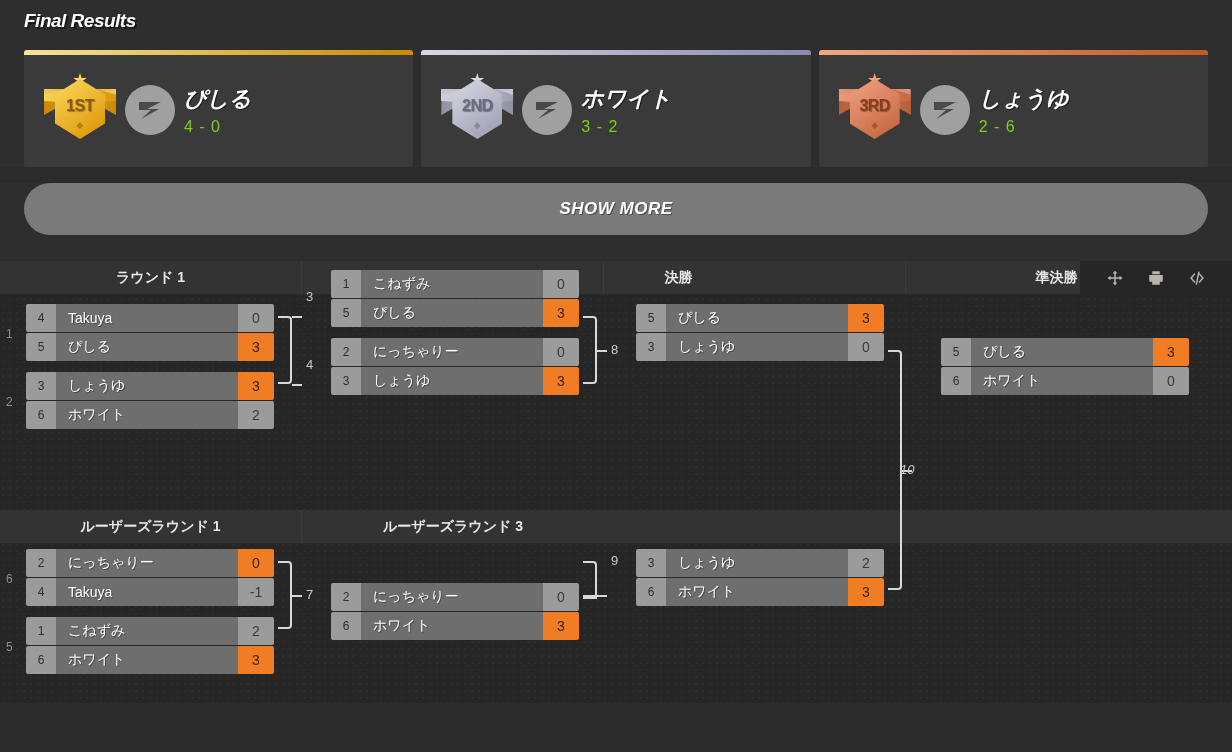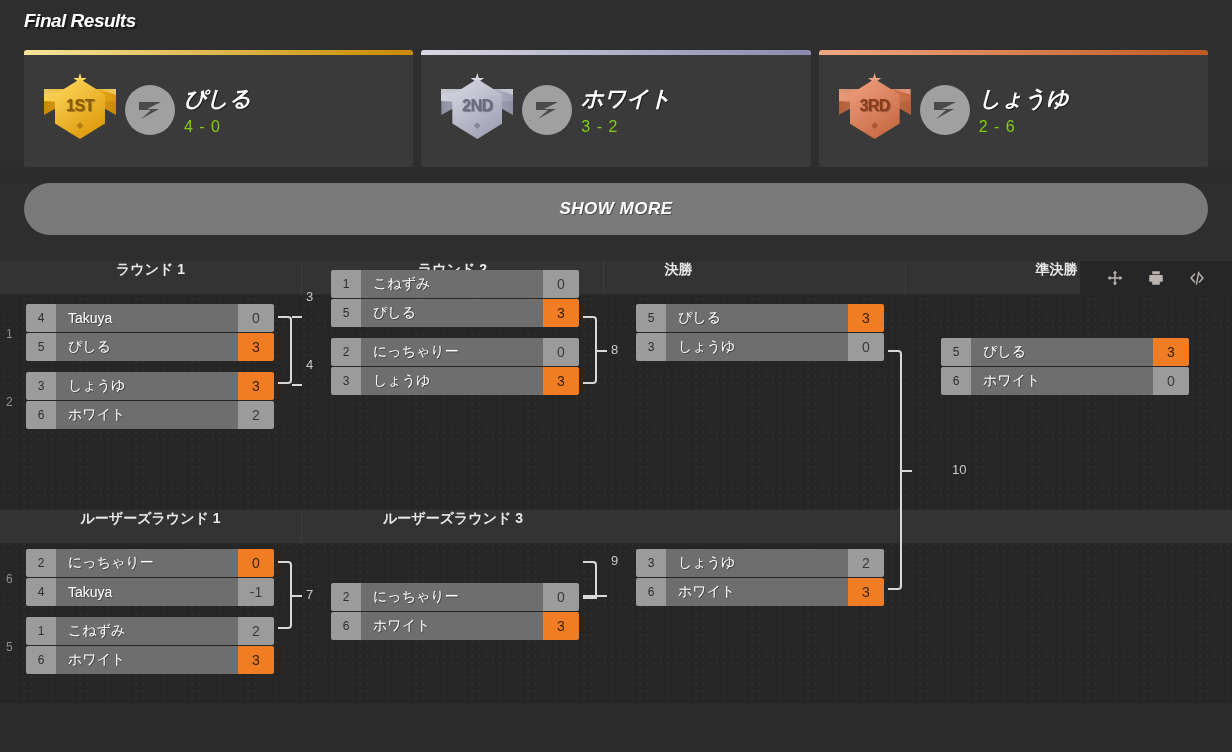--- a/index.html
+++ b/index.html
@@ -81,21 +81,21 @@
   .bracket {
     position: relative; height: 442px; background: #262626;
     background-image: radial-gradient(rgba(255,255,255,.045) 1px, transparent 1px);
     background-size: 7px 7px;
   }
   .round-header-row {
     display: flex; height: 34px; background: #333333;
     border-bottom: 1px solid #2a2a2a;
   }
   .round-header {
-    flex: 0 0 302px; display: flex; align-items: flex-start; justify-content: center;
+    flex: 0 0 302px; display: flex; align-items: center; justify-content: center;
     color: #e8e8e8; font-size: 14px; font-weight: bold;
     border-right: 1px solid #3d3d3d;
     position: relative;
   }
   .round-header:last-child { border-right: none; }
   .toolbar {
     position: absolute; right: 0; top: 0; height: 34px; width: 152px;
     background: #262626; display: flex; align-items: center;
     justify-content: space-around; padding: 0 14px; z-index: 5;
   }
@@ -398,21 +398,21 @@
   <div class="conn-label" style="left:306px; top:28px;">3</div>
   <div class="conn-stub" style="left:292px; top:123px; width:10px;"></div>
   <div class="conn-label" style="left:306px; top:96px;">4</div>
 
   <div class="conn" style="left:583px; top:55px; width:14px; height:68px; border-radius:0 4px 4px 0;"></div>
   <div class="conn-stub" style="left:597px; top:89px; width:10px;"></div>
   <div class="conn-label" style="left:611px; top:81px;">8</div>
 
   <div class="conn" style="left:888px; top:89px; width:14px; height:240px; border-radius:0 4px 4px 0;"></div>
   <div class="conn-stub" style="left:902px; top:209px; width:10px;"></div>
-  <div class="conn-label" style="left:952px; top:201px;">10</div>
+  <div class="conn-label" style="left:900px; top:201px;font-style:italic;">10</div>
 
   <div class="conn" style="left:278px; top:300px; width:14px; height:68px; border-radius:0 4px 4px 0;"></div>
   <div class="conn-stub" style="left:292px; top:334px; width:10px;"></div>
   <div class="conn-label" style="left:306px; top:326px;">7</div>
 
   <div class="conn" style="left:583px; top:334px; width:14px; height:2px; border-radius:0;"></div>
   <div class="conn-stub" style="left:583px; top:334px; width:24px;"></div>
   <div class="conn-label" style="left:611px; top:292px;">9</div>
   <div class="conn" style="left:583px; top:300px; width:14px; height:36px; border-radius:0 4px 0 0; border-bottom:none;"></div>
 </div>

